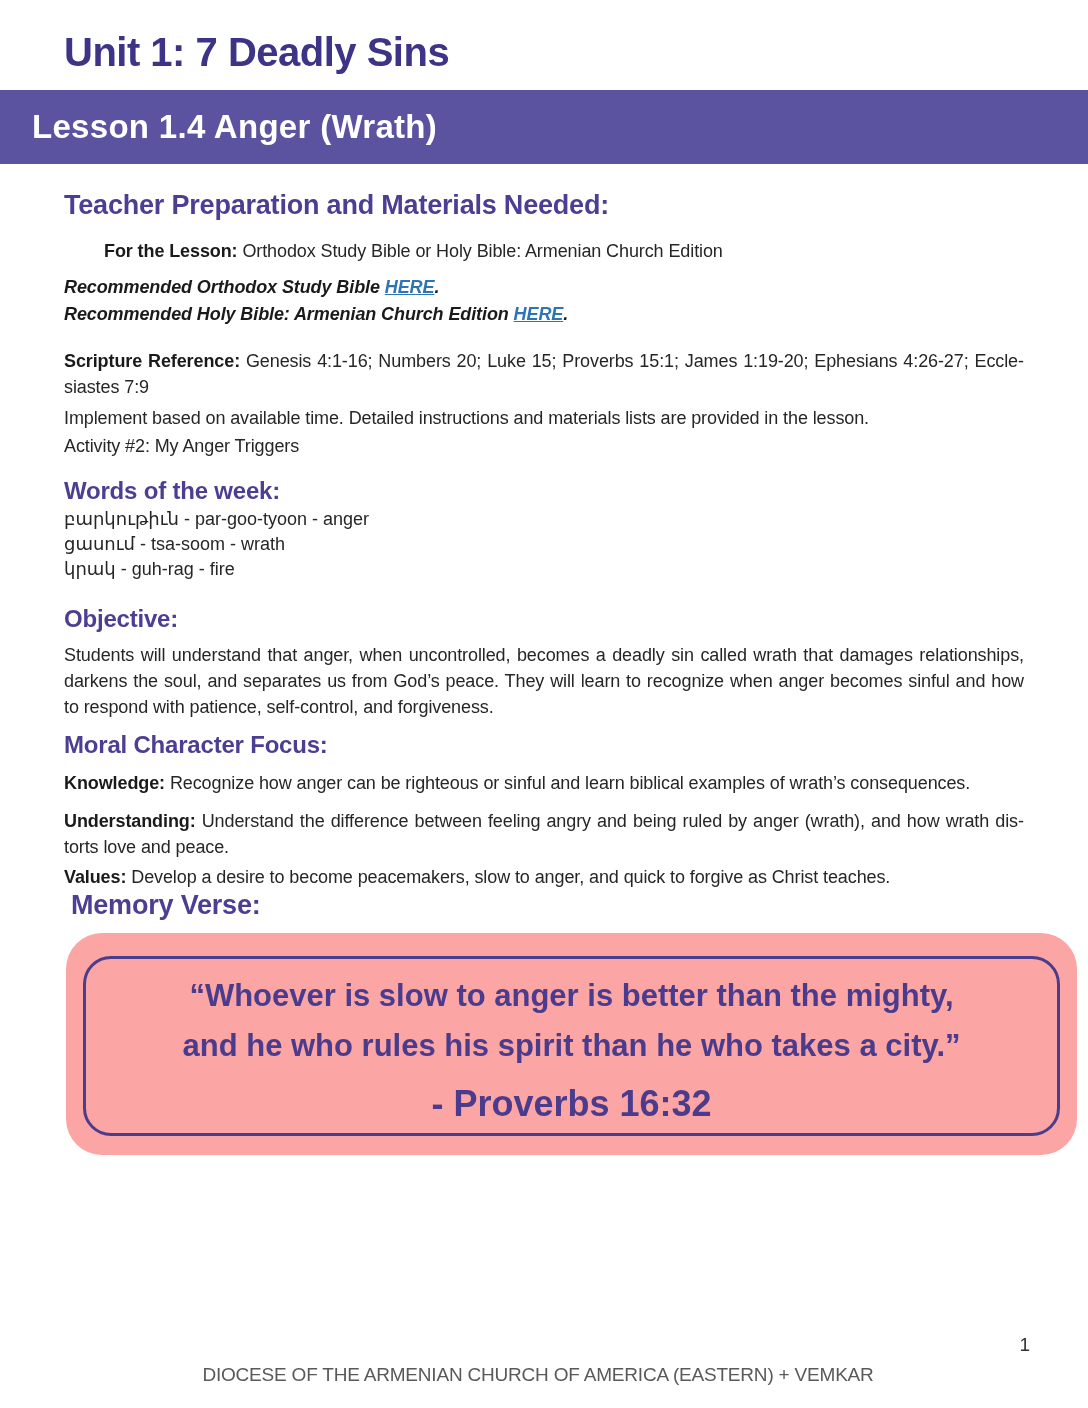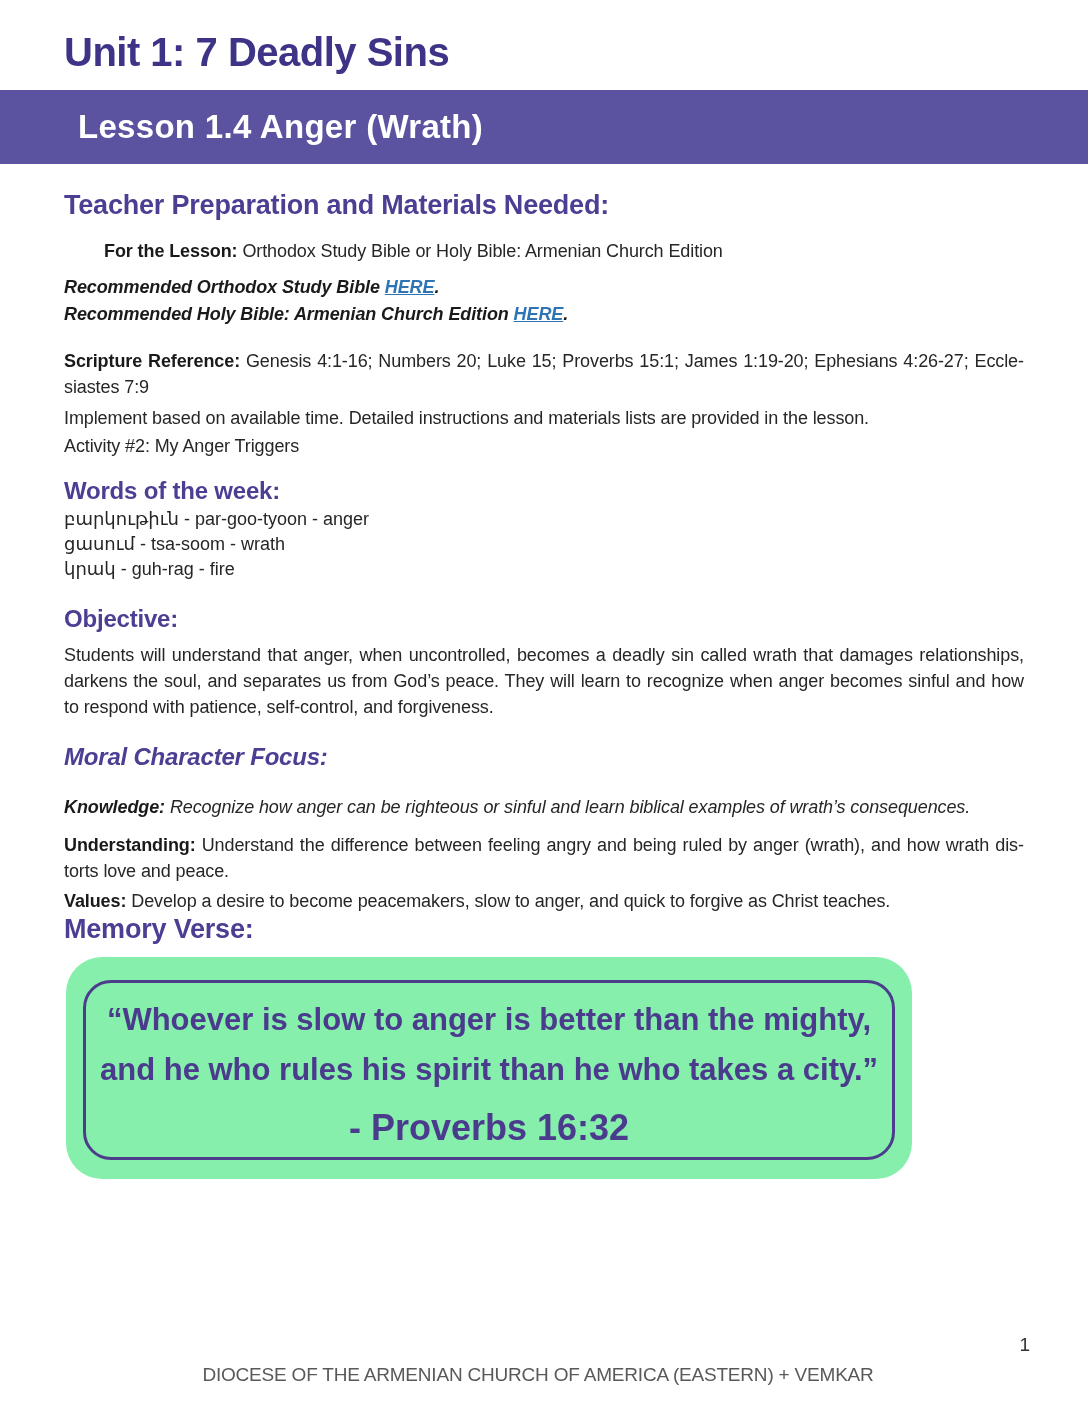--- a/index.html
+++ b/index.html
@@ -2,39 +2,39 @@
 <html><head>
 <meta charset="utf-8">
 <style>
   html,body{margin:0;padding:0;background:#e8e8e8;}
   .page{
     width:1088px;height:1408px;background:#ffffff;position:relative;overflow:hidden;
     font-family:"Liberation Sans","DejaVu Sans",sans-serif;color:#262626;margin:0 auto;
   }
   .running-header{padding-top:30px;text-align:center;font-size:17px;color:#3f3f3f;}
   .unit-title{margin:30px 64px 0;font-size:40px;line-height:44px;font-weight:700;color:#3e3487;letter-spacing:-0.5px;}
-  .lesson-banner{margin-top:16px;height:74px;background:#5b53a0;display:flex;align-items:center;padding:0 78px;}
+  .lesson-banner{margin-top:16px;height:74px;background:#5b53a0;display:flex;align-items:center;padding:0 32px;}
   .lesson-banner-text{color:#ffffff;font-size:33px;font-weight:700;letter-spacing:0.3px;}
   .content{margin:0 64px;}
   .h-xl{font-size:27px;line-height:31px;font-weight:700;color:#4c3e92;letter-spacing:-0.2px;margin:0;}
   .h-lg{font-size:24px;line-height:28px;font-weight:700;color:#4c3e92;letter-spacing:-0.2px;margin:0;}
   .mt-teacher{margin-top:26px;}
   .body{font-size:18px;line-height:26px;margin:0;letter-spacing:-0.1px;}
   .just{text-align:justify;}
   .bold{font-weight:700;}
   .rec{font-weight:700;font-style:italic;line-height:27px;color:#1a1a1a;}
   .link{color:#2e74b5;text-decoration:underline;font-weight:700;font-style:italic;cursor:pointer;}
   .mt17{margin-top:17px;margin-left:40px;} .mt10{margin-top:10px;} .mt20{margin-top:20px;}
   .mt13{margin-top:13px;} .mt5{margin-top:5px;} .mt7{margin-top:7px;} .mt2{margin-top:2px;}
-  .mt18{margin-top:18px;} .mt23{margin-top:23px;} .mt9{margin-top:9px;} .mt11{margin-top:23px;font-style:italic;}
-  .mt12{margin-top:12px;} .mt6{margin-top:6px;} .mt4{margin-top:4px;} .mt0{margin-top:0;}
+  .mt18{margin-top:18px;} .mt23{margin-top:23px;} .mt9{margin-top:9px;} .mt11{margin-top:11px;}
+  .mt12{margin-top:12px;} .mt6{margin-top:6px;} .mt4{margin-top:4px;} .mt0{margin-top:0;margin-left:7px;}
   .word-line{font-size:18px;line-height:25px;}
   .words-block{margin-top:2px;}
   .verse-box{
-    margin:12px 0 0 2px;width:846px;height:222px;background:#86efac;border-radius:36px;
+    margin:12px 0 0 2px;width:1011px;height:222px;background:#fca5a5;border-radius:36px;
     position:relative;box-sizing:border-box;
   }
   .verse-inner{
     position:absolute;top:23px;bottom:19px;left:17px;right:17px;
     border:3.5px solid #4b3c8c;border-radius:28px;
     display:flex;flex-direction:column;justify-content:center;align-items:center;
   }
   .verse-text{color:#4a3b8d;font-size:31px;line-height:50px;font-weight:700;text-align:center;margin:0;}
   .verse-attr{color:#4a3b8d;font-size:36px;line-height:34px;font-weight:700;text-align:center;margin:16px 0 0;}
   .page-number{position:absolute;top:1334px;right:58px;font-size:19px;color:#333333;}

